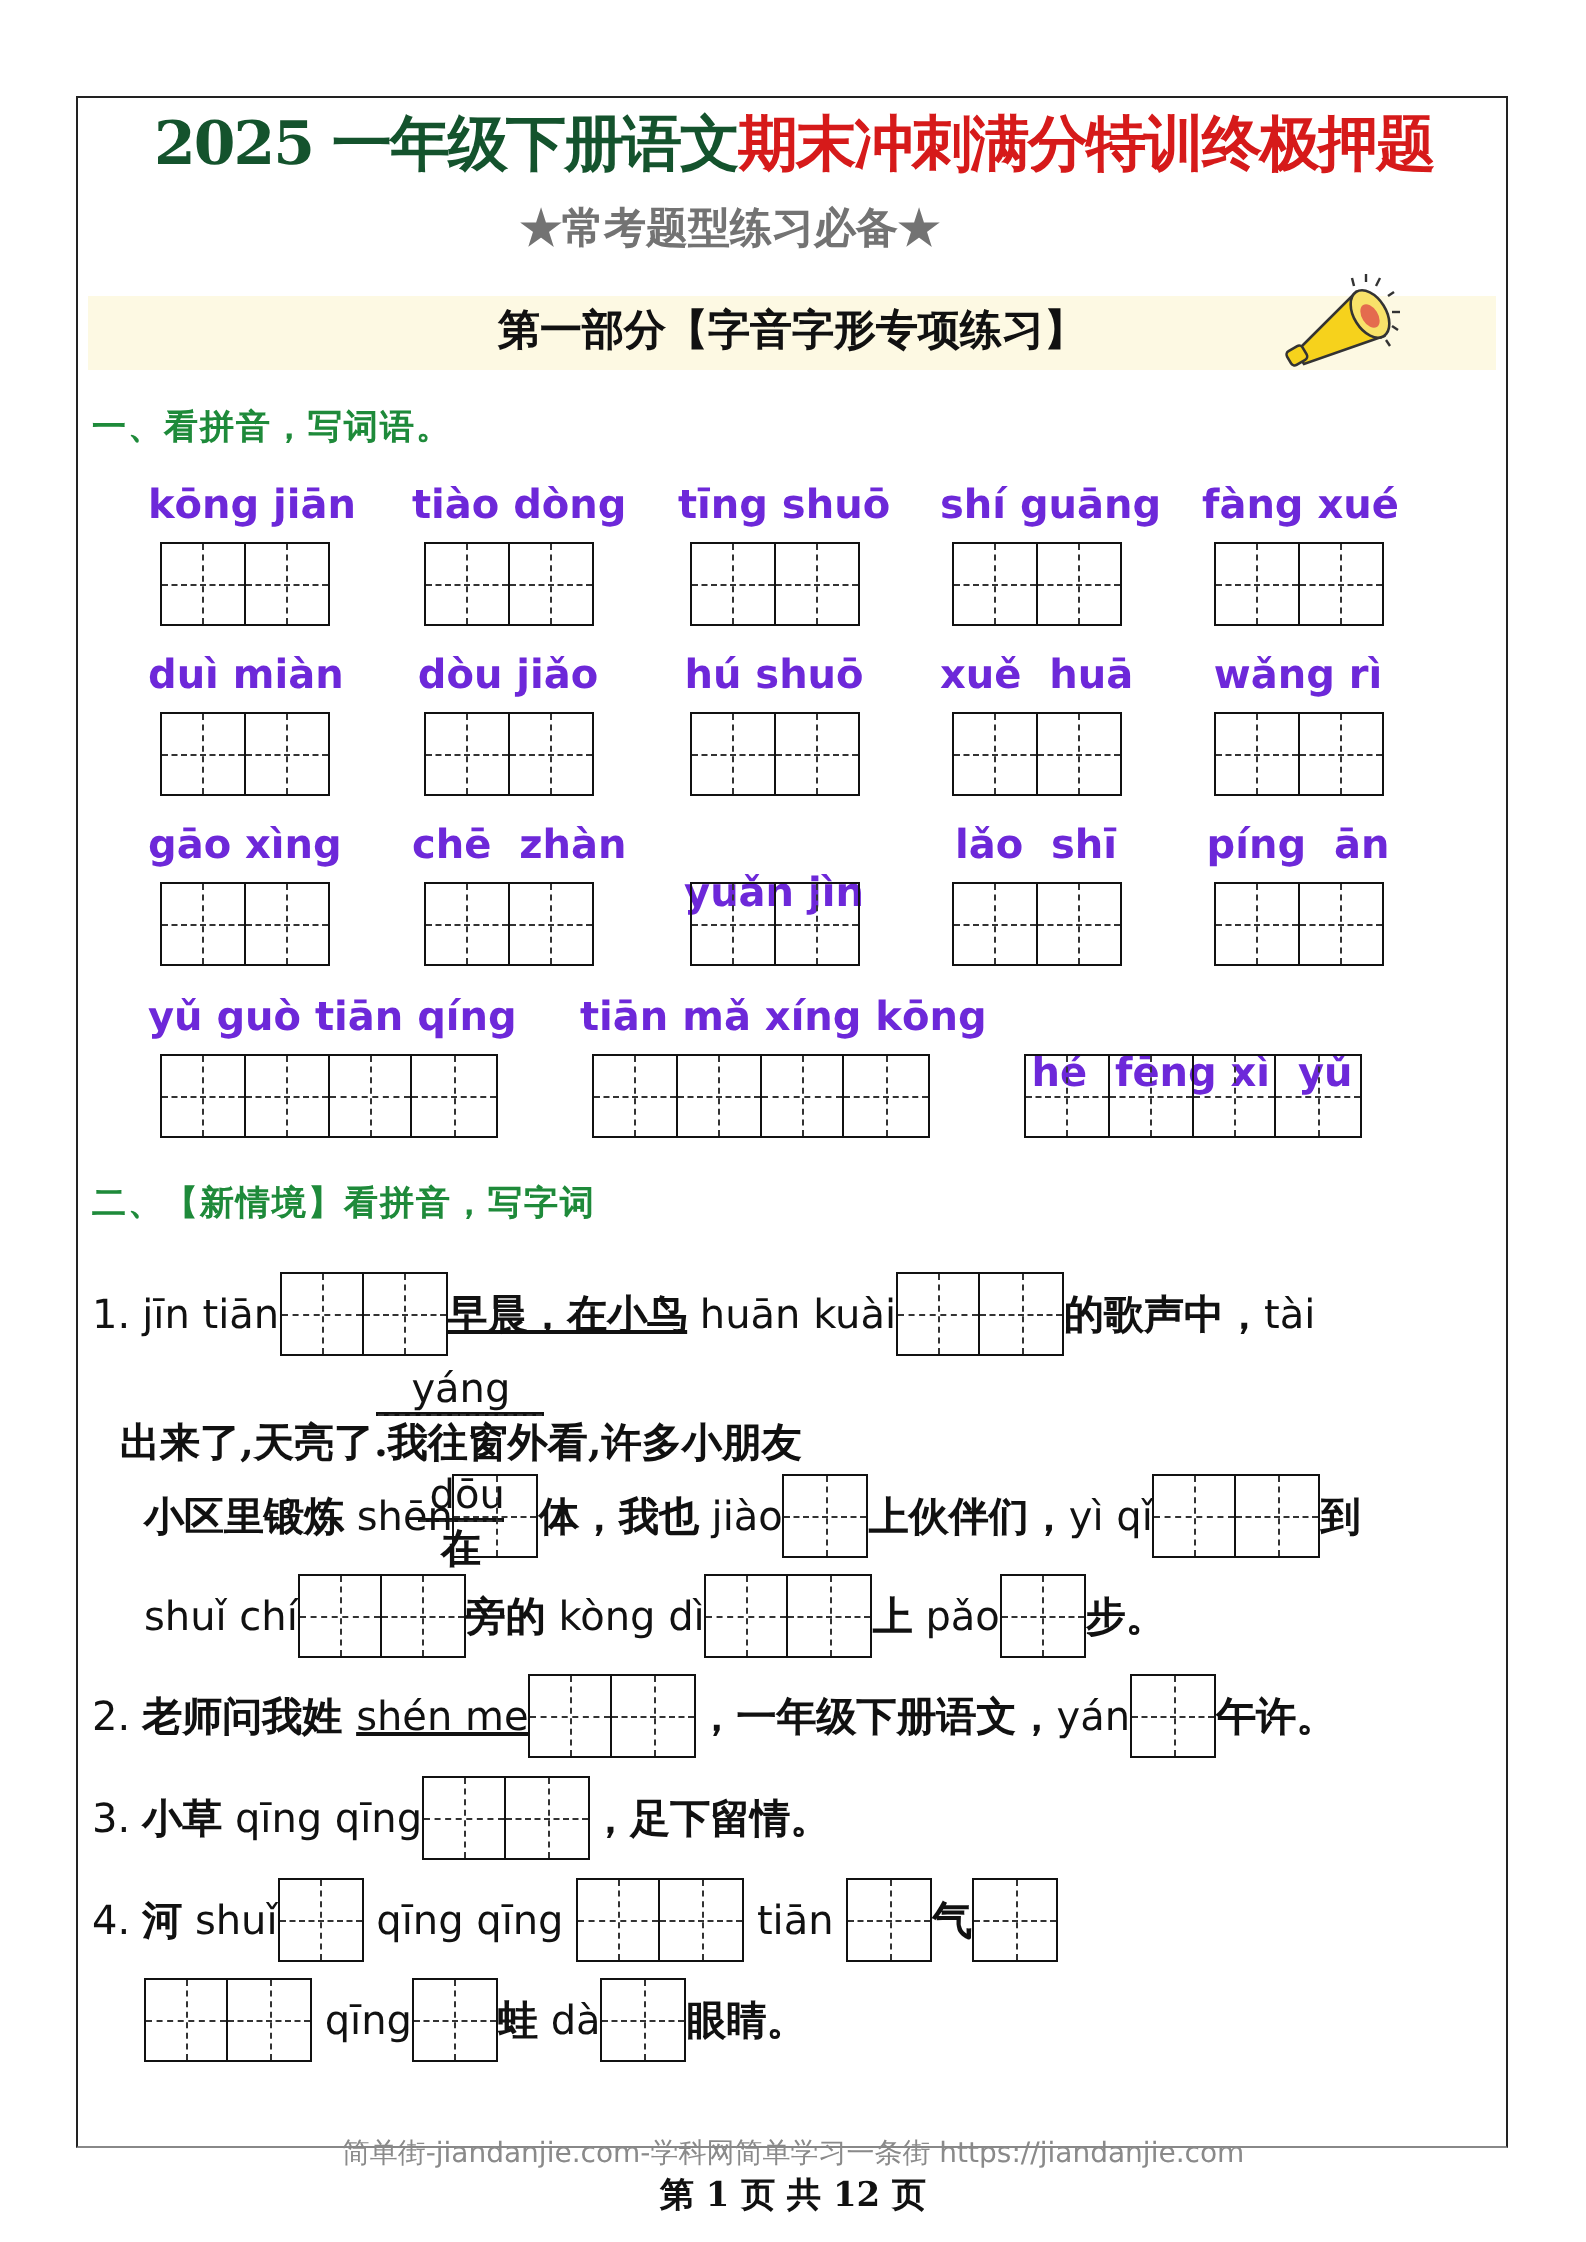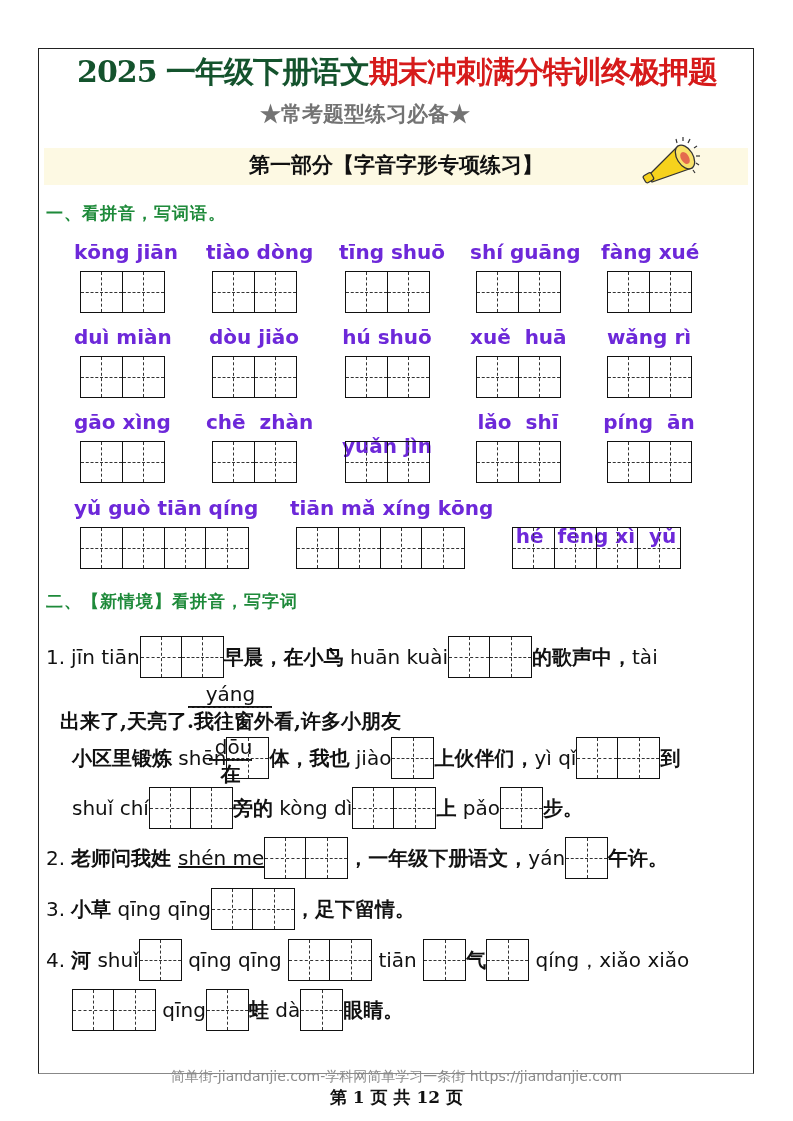--- a/index.html
+++ b/index.html
@@ -170,21 +170,21 @@
 <div class="sec" style="top:590px;">二、【新情境】看拼音，写字词</div>
 
 <div id="s2">
     <div class="line" style="top: 632px; left: 46px;">
       <span class="num">1.</span>
       <span class="pinyin" style="white-space: pre;">jīn tiān</span>
       <span class="ib">
         <span class="cell"></span>
         <span class="cell"></span>
       </span>
-      <span class="hz" style="white-space: pre;">早晨，在小鸟</span>
+      <span class="hz" style="white-space: pre; text-decoration: underline;">早晨，在小鸟</span>
       <span class="pinyin" style="white-space: pre;"> huān kuài</span>
       <span class="ib">
         <span class="cell"></span>
         <span class="cell"></span>
       </span>
       <span class="hz" style="white-space: pre;">的歌声中，</span>
       <span class="pinyin" style="white-space: pre;">tài</span>
     </div>
     <div class="line" style="top: 682px; left: 60px; flex-direction: column;">
       <span class="pinyin" style="white-space: pre;">yáng</span>
@@ -275,21 +275,20 @@
         <span class="cell"></span>
       </span>
       <span class="pinyin" style="white-space: pre;"> tiān </span>
       <span class="ib">
         <span class="cell"></span>
       </span>
       <span class="hz" style="white-space: pre;">气</span>
       <span class="ib">
         <span class="cell"></span>
       </span>
-      <span class="pinyin" style="white-space: pre;"> qíng，xiǎo xiǎo</span>
     </div>
     <div class="line" style="top: 985px; left: 72px;">
       <span class="ib">
         <span class="cell"></span>
         <span class="cell"></span>
       </span>
       <span class="pinyin" style="white-space: pre;"> qīng</span>
       <span class="ib">
         <span class="cell"></span>
       </span>

